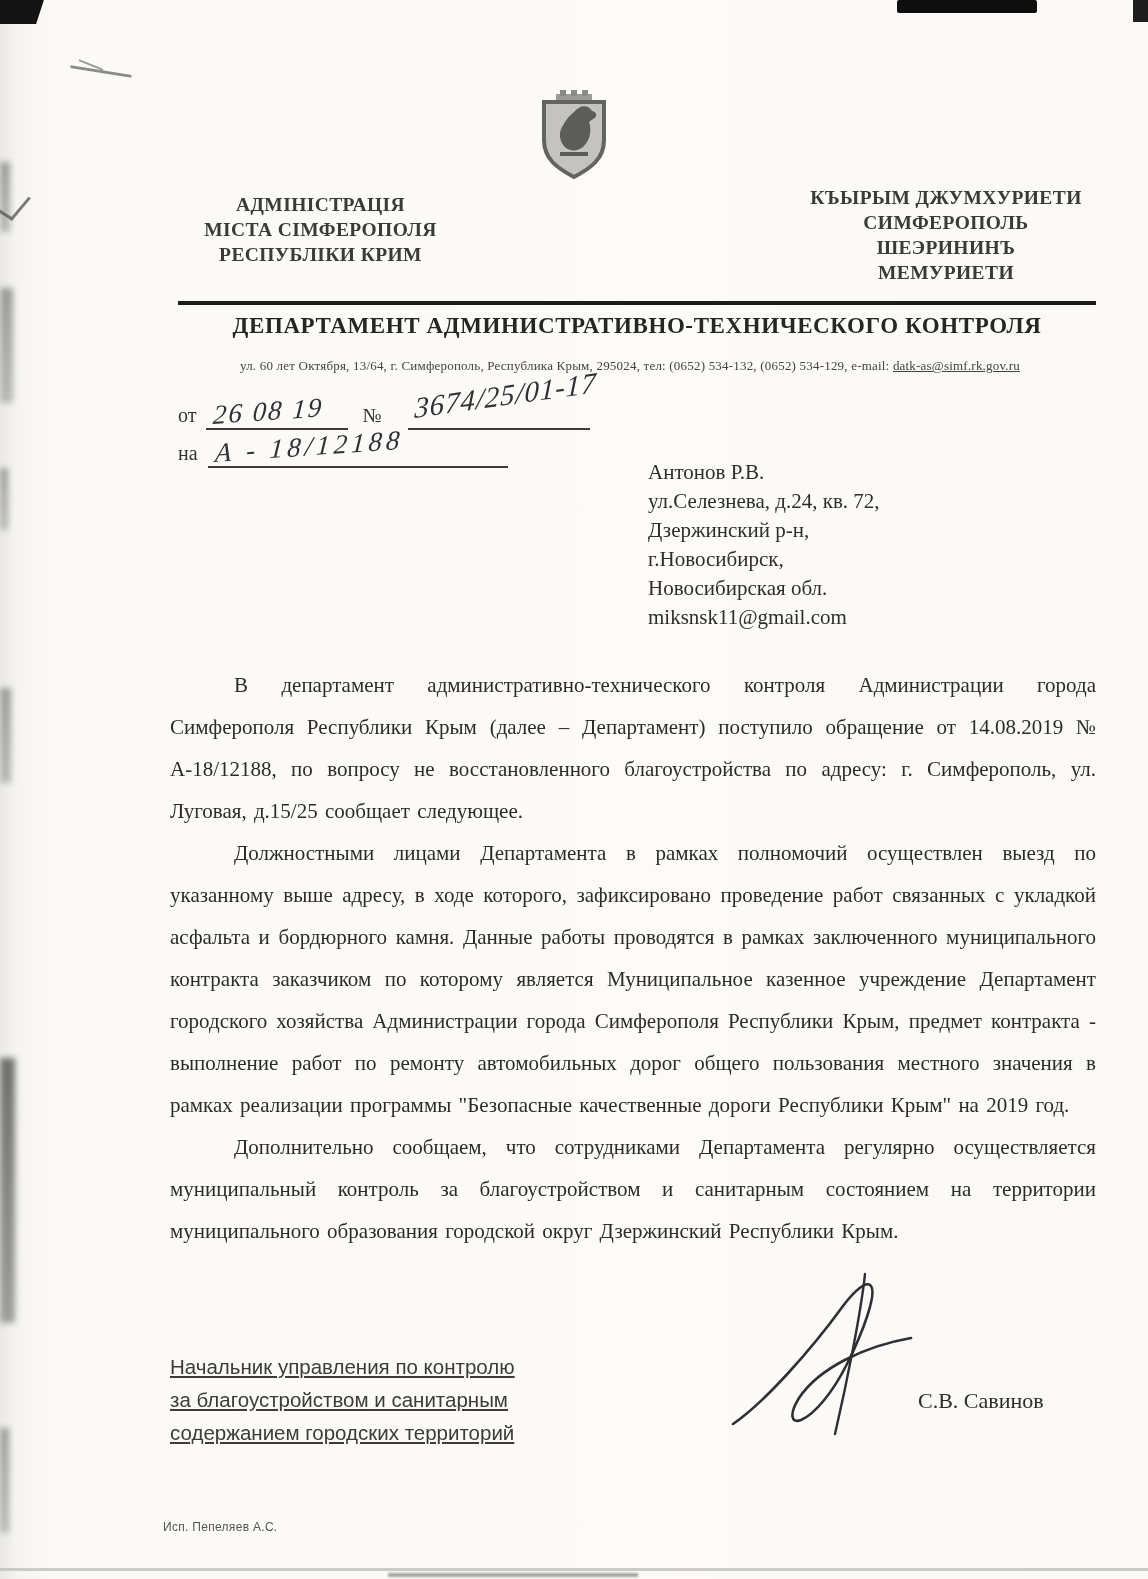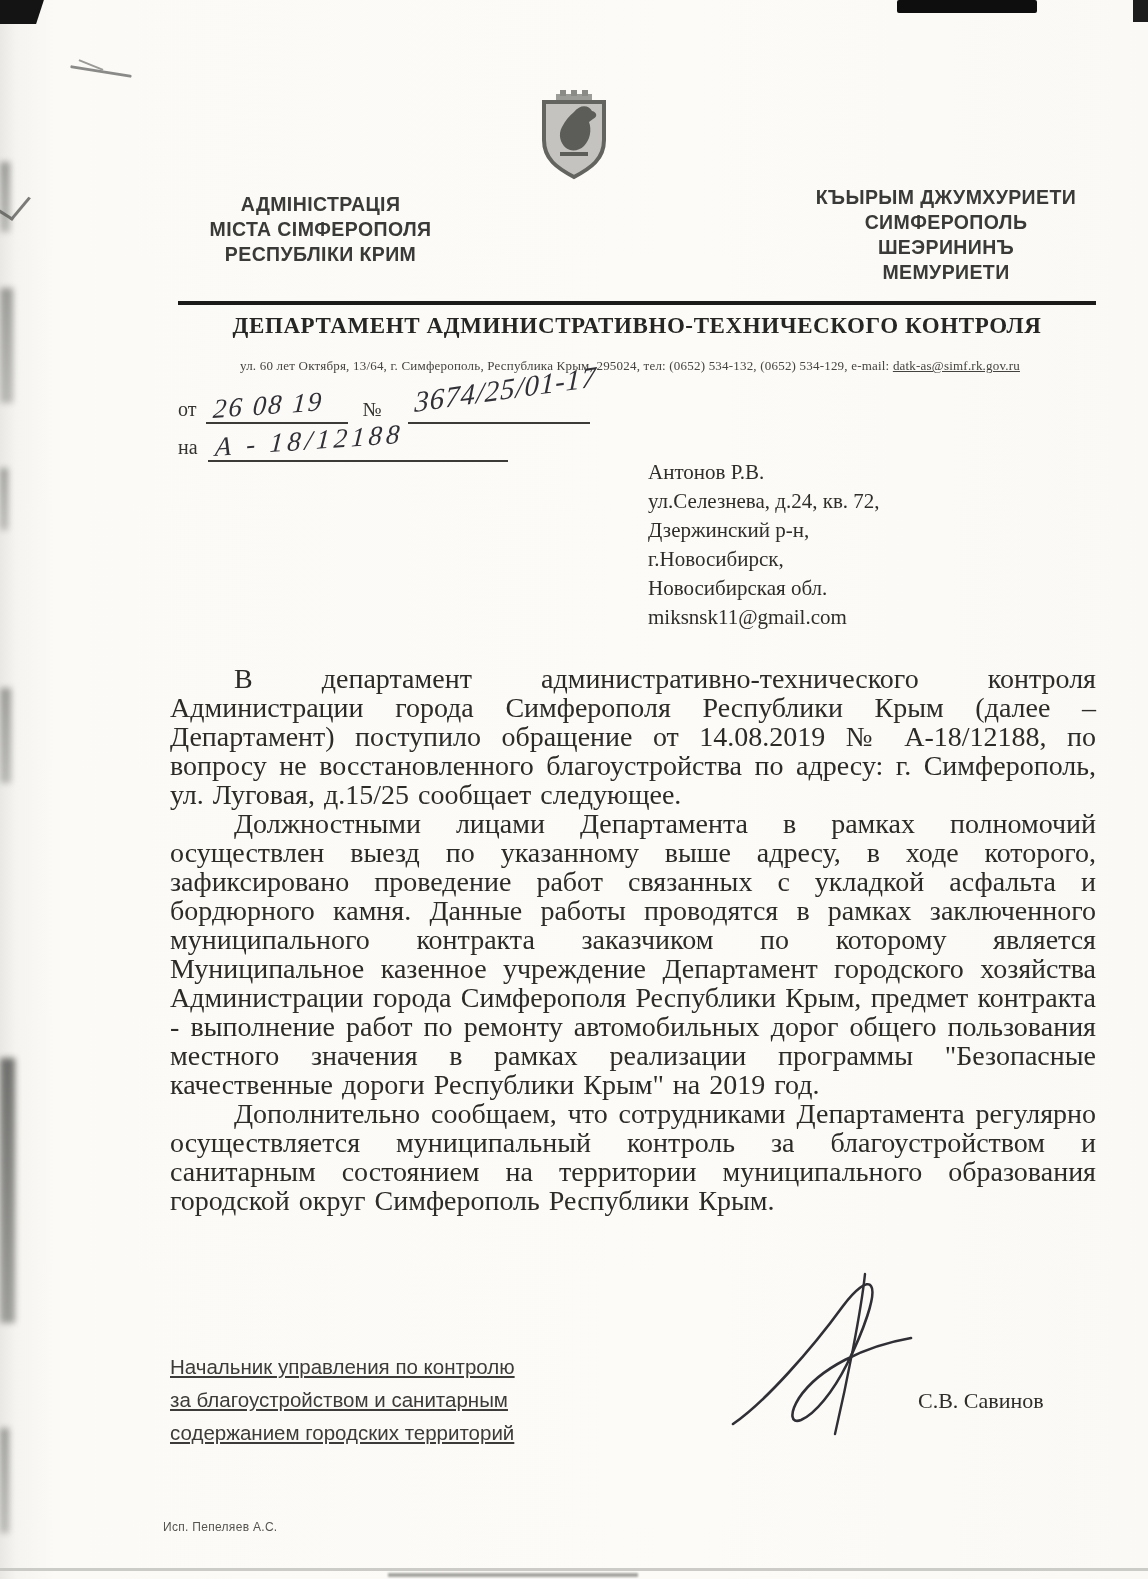--- a/index.html
+++ b/index.html
@@ -6,21 +6,21 @@
   .page{
     position:relative;
     width:1148px;height:1579px;
     margin:0 auto;
     background:
       linear-gradient(90deg,#e9e8e4 0px,#f5f4f0 16px,#fbfaf6 55px,#fcfbf8 60%,#faf9f5 100%);
     overflow:hidden;
     font-family:"Liberation Serif", serif;
     color:#2b2a28;
   }
-  .pre{white-space:pre-line;}
+  .pre{white-space:pre-line;font-family:Liberation Serif, serif;}
 
   
   .art{position:absolute;pointer-events:none;}
   .art-tl{left:0;top:0;width:46px;height:24px;background:#141414;transform:skewX(-18deg) translateX(-6px);}
   .art-topbar{left:897px;top:0;width:140px;height:13px;background:#0e0e0e;border-radius:2px;}
   .art-tr{right:0;top:0;width:15px;height:22px;background:#1d1d1d;}
   .art-pen1{left:70px;top:70px;width:62px;height:3px;background:#8a8a88;transform:rotate(9deg);border-radius:2px;}
   .art-pen2{left:78px;top:64px;width:26px;height:2px;background:#9a9a98;transform:rotate(22deg);}
   .smudge{left:0;filter:blur(3px);opacity:.65;background:linear-gradient(180deg,#6f6f6d,#9c9c99);}
   .s1{top:162px;width:10px;height:70px;}
@@ -57,21 +57,21 @@
   .contact{
     position:absolute;left:130px;top:358px;width:1000px;
     text-align:center;font-size:13px;color:#44433f;letter-spacing:.2px;
   }
   .contact .u{text-decoration:underline;}
 
   
   .ref-row{position:absolute;left:178px;display:flex;align-items:flex-end;font-size:20px;color:#34332f;}
   .row1{top:394px;}
   .row2{top:432px;text-align:center;}
-  .ref-label{padding-right:10px;line-height:30px;}
+  .ref-label{padding-right:10px;line-height:30px;margin-top:6px;}
   .ref-underline{display:inline-block;height:28px;border-bottom:2px solid #3c3b37;position:relative;}
   .u1{width:142px;}
   .u2{width:182px;margin-left:16px;}
   .u3{width:300px;}
   .hand{
     position:absolute;left:6px;bottom:-3px;
     font-style:italic;font-size:27px;color:#303036;
     transform:rotate(-4deg) skewX(-8deg);transform-origin:left bottom;
     letter-spacing:2px;white-space:nowrap;
   }
@@ -80,21 +80,21 @@
 
   
   .recipient{
     position:absolute;left:648px;top:458px;width:420px;
     font-size:21px;line-height:29px;color:#2e2d2a;
   }
 
   
   .body-text{
     position:absolute;left:170px;top:664px;width:926px;
-    font-size:28px;line-height:29px;text-align:justify;color:#2c2b28;
+    font-size:21px;line-height:42px;text-align:justify;color:#2c2b28;
     word-spacing:2px;
   }
   .body-text p{margin:0;text-indent:64px;}
 
   
   .sig-role{
     position:absolute;left:170px;top:1350px;width:450px;
     font-family:"Liberation Sans", sans-serif;
     font-size:20.5px;line-height:33px;color:#3c3b39;text-decoration:underline;
   }
@@ -179,21 +179,21 @@
   <div class="recipient pre">Антонов Р.В.
 ул.Селезнева, д.24, кв. 72,
 Дзержинский р-н,
 г.Новосибирск,
 Новосибирская обл.
 miksnsk11@gmail.com</div>
 
   <div class="body-text">
     <p>В департамент административно-технического контроля Администрации города Симферополя Республики Крым (далее – Департамент) поступило обращение от 14.08.2019 № А-18/12188, по вопросу не восстановленного благоустройства по адресу: г. Симферополь, ул. Луговая, д.15/25 сообщает следующее.</p>
     <p>Должностными лицами Департамента в рамках полномочий осуществлен выезд по указанному выше адресу, в ходе которого, зафиксировано проведение работ связанных с укладкой асфальта и бордюрного камня. Данные работы проводятся в рамках заключенного муниципального контракта заказчиком по которому является Муниципальное казенное учреждение Департамент городского хозяйства Администрации города Симферополя Республики Крым, предмет контракта - выполнение работ по ремонту автомобильных дорог общего пользования местного значения в рамках реализации программы "Безопасные качественные дороги Республики Крым" на 2019 год.</p>
-    <p>Дополнительно сообщаем, что сотрудниками Департамента регулярно осуществляется муниципальный контроль за благоустройством и санитарным состоянием на территории муниципального образования городской округ Симферополь Республики Крым.</p>
+    <p>Дополнительно сообщаем, что сотрудниками Департамента регулярно осуществляется муниципальный контроль за благоустройством и санитарным состоянием на территории муниципального образования городской округ Дзержинский Республики Крым.</p>
   </div>
 
   <div class="sig-role pre">Начальник управления по контролю
 за благоустройством и санитарным
 содержанием городских территорий</div>
 
   <div class="sig-scrawl">
     <svg width="230" height="170" viewBox="0 0 230 170">
       <path d="M18 152 C50 130 96 78 128 34 C140 18 152 8 156 14 C162 22 148 60 132 92 C118 120 100 142 86 148 C76 152 74 142 84 126 C104 96 150 74 196 66" fill="none" stroke="#2f2f35" stroke-width="2.6" stroke-linecap="round"></path>
       <path d="M150 2 C146 40 132 110 120 162" fill="none" stroke="#2f2f35" stroke-width="2.4" stroke-linecap="round"></path>

